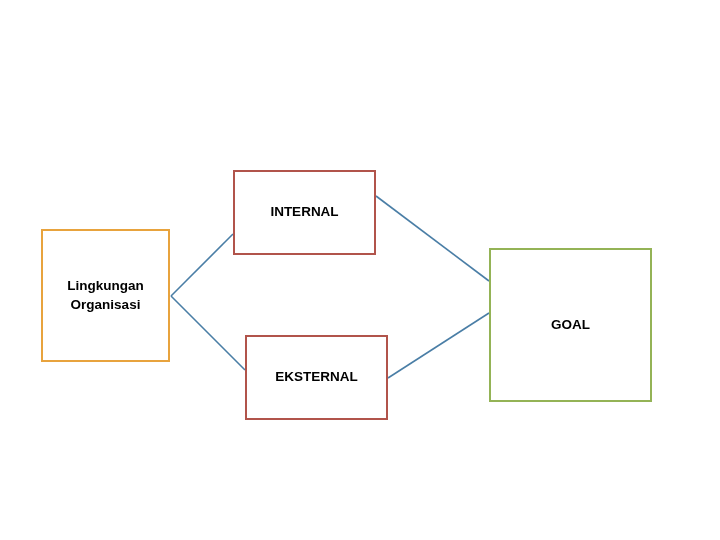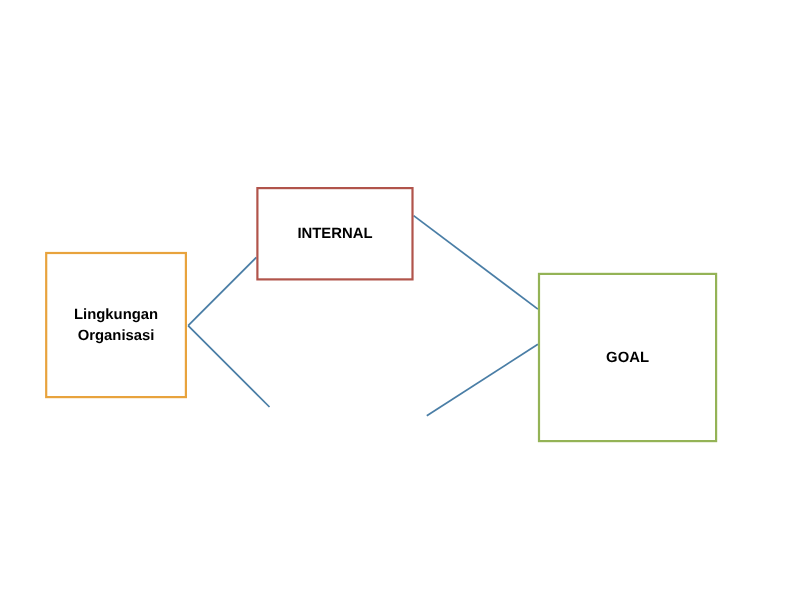--- a/index.html
+++ b/index.html
@@ -82,18 +82,21 @@
 
   <div class="node" id="node-lingkungan" style="left: 41px; top: 229px; width: 129px; height: 133px; border: 2px solid rgb(232, 163, 61); text-align: center;">
     <span class="label">Lingkungan
 Organisasi</span>
   </div>
 
   <div class="node" id="node-internal" style="left: 233px; top: 170px; width: 143px; height: 85px; border: 2px solid rgb(177, 84, 75);">
     <span class="label">INTERNAL</span>
   </div>
 
+  <div class="node" id="node-eksternal" style="left: 245px; top: 335px; width: 143px; height: 85px; border: 2px solid rgb(177, 84, 75);">
+    <span class="label">EKSTERNAL</span>
+  </div>
 
   <div class="node" id="node-goal" style="left: 489px; top: 228px; width: 163px; height: 154px; border: 2px solid rgb(148, 179, 86); margin-top: 20px;">
     <span class="label">GOAL</span>
   </div>
 
 </div>
 
 </body></html>

